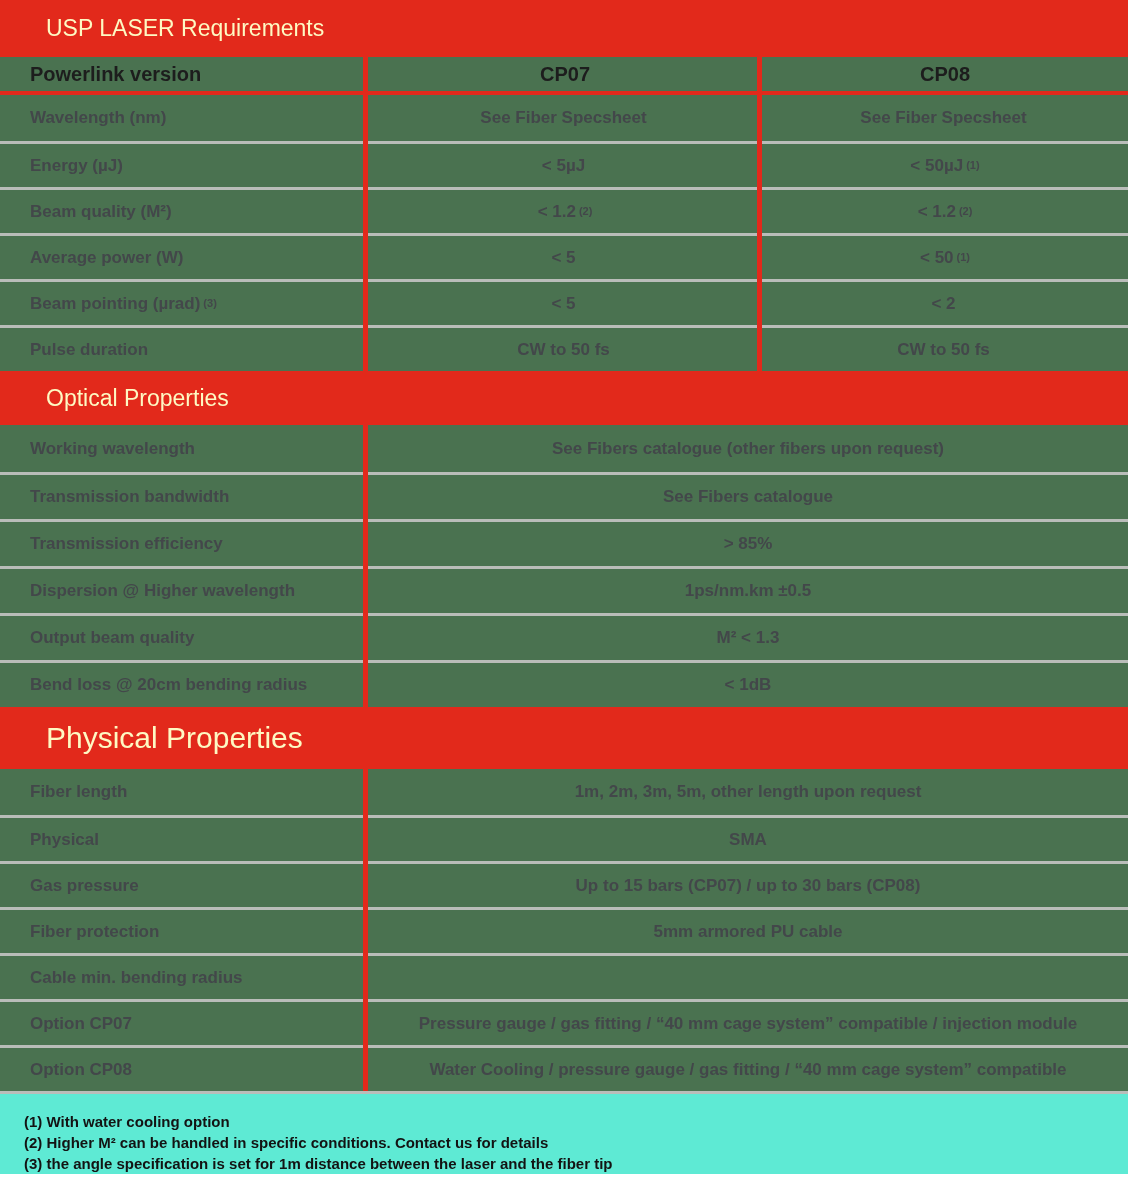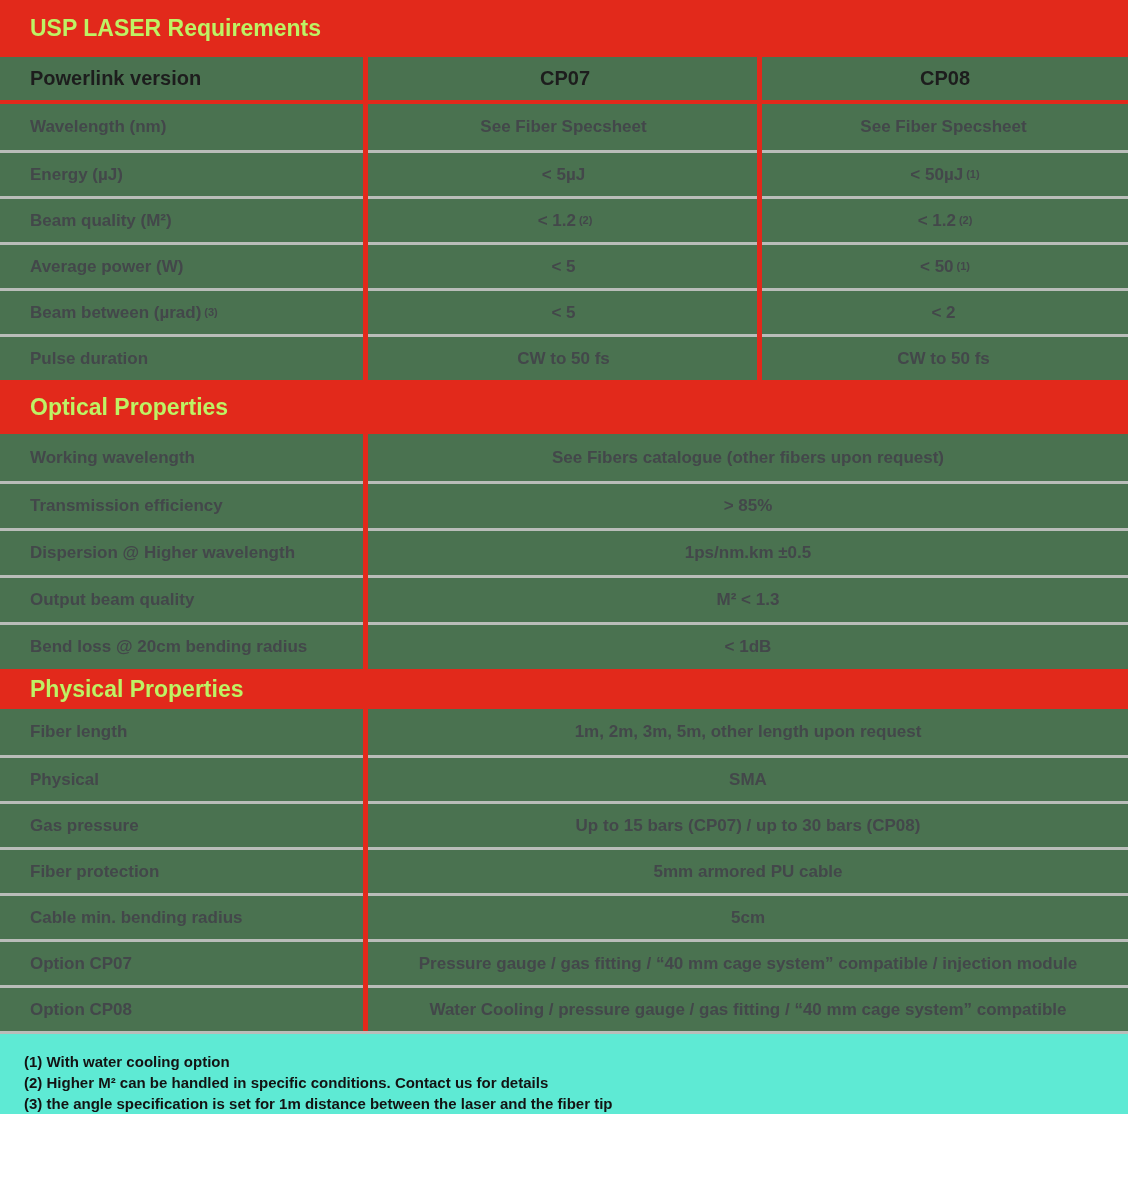--- a/index.html
+++ b/index.html
@@ -6,43 +6,43 @@
   html,body { background:#ffffff; }
   body {
     width:1128px; height:1185px;
     font-family:"Liberation Sans","DejaVu Sans",sans-serif;
     -webkit-font-smoothing:antialiased;
   }
   .sheet { width:1128px; position:relative; }
 
   
   .secbar {
-    background:#E2291B; color:#bef264;
+    background:#E2291B; color:#fef9c3;
     display:flex; align-items:center;
-    padding-left:30px;
-    font-weight:700;
+    padding-left:46px;
+    font-weight:400;
   }
   .secbar.usp      { height:57px; font-size:23px; }
   .secbar.optical  { height:54px; font-size:23px; }
-  .secbar.physical { height:40px; font-size:23px;text-align:center; }
+  .secbar.physical { height:62px; font-size:30px;text-align:center; }
 
   
   .tsection { position:relative; background:#4A7250; }
   .stripe {
     position:absolute; top:0; bottom:0; width:5px;
     background:#E2291B; z-index:3;
   }
   .stripe.s1 { left:363px; }
   .stripe.s2 { left:757px; }
 
   .row { display:flex; height:46px; border-top:3px solid #B9BDB9;justify-content:space-between; }
   .row.first { border-top:none; }
   .opt .row { height:47px; }
 
-  .plrow { display:flex; height:43px; }
+  .plrow { display:flex; height:34px; }
   .redhr { height:4px; background:#E2291B; }
 
   .cell { display:flex; align-items:center; }
   .cell.label { width:368px; padding-left:30px; }
   .cell.c7 { width:394px; justify-content:center; text-align:center; }
   .cell.c8 { width:366px; justify-content:center; text-align:center; }
   .cell.wide { width:760px; justify-content:center; text-align:center; }
 
   .plrow .cell { font-size:20px; font-weight:700; color:#1D1D1D; }
 
@@ -137,21 +137,21 @@
           <span>&lt; 5</span>
           <sup></sup>
         </div>
       <div class="cell c8">
           <span>&lt; 50</span>
           <sup>(1)</sup>
         </div>
     </div>
     <div class="row">
       <div class="cell label">
-          <span>Beam between (µrad)</span>
+          <span>Beam pointing (µrad)</span>
           <sup>(3)</sup>
         </div>
       <div class="cell c7">
           <span>&lt; 5</span>
           <sup></sup>
         </div>
       <div class="cell c8">
           <span>&lt; 2</span>
           <sup></sup>
         </div>
@@ -183,20 +183,28 @@
     <div class="row first">
       <div class="cell label">
           <span>Working wavelength</span>
         </div>
       <div class="cell wide">
           <span>See Fibers catalogue (other fibers upon request)</span>
         </div>
     </div>
     <div class="row">
       <div class="cell label">
+          <span>Transmission bandwidth</span>
+        </div>
+      <div class="cell wide">
+          <span>See Fibers catalogue</span>
+        </div>
+    </div>
+    <div class="row">
+      <div class="cell label">
           <span>Transmission efficiency</span>
         </div>
       <div class="cell wide">
           <span>&gt; 85%</span>
         </div>
     </div>
     <div class="row">
       <div class="cell label">
           <span>Dispersion @ Higher wavelength</span>
         </div>
@@ -256,23 +264,20 @@
       <div class="cell label">
           <span>Fiber protection</span>
         </div>
       <div class="cell wide">
           <span>5mm armored PU cable</span>
         </div>
     </div>
     <div class="row">
       <div class="cell label">
           <span>Cable min. bending radius</span>
-        </div>
-      <div class="cell wide">
-          <span>5cm</span>
         </div>
     </div>
     <div class="row">
       <div class="cell label">
           <span>Option CP07</span>
         </div>
       <div class="cell wide">
           <span>Pressure gauge / gas fitting / “40 mm cage system” compatible / injection module</span>
         </div>
     </div>

